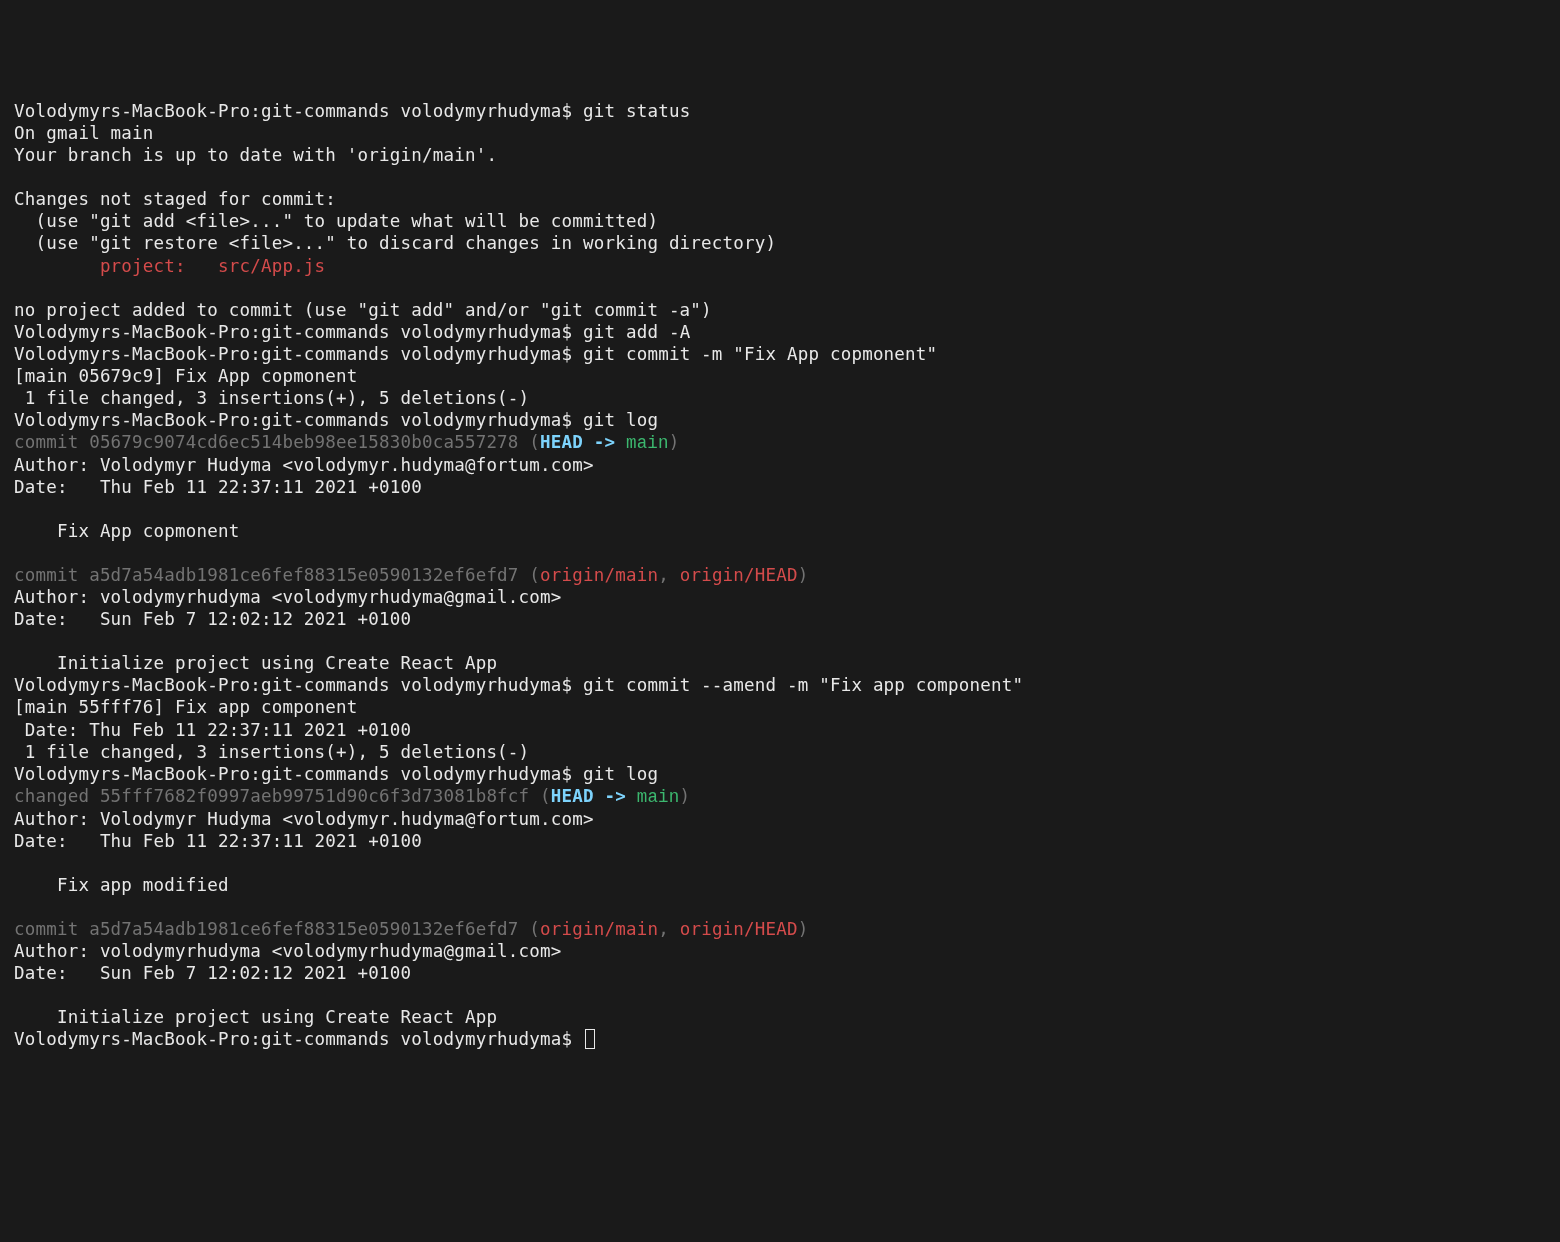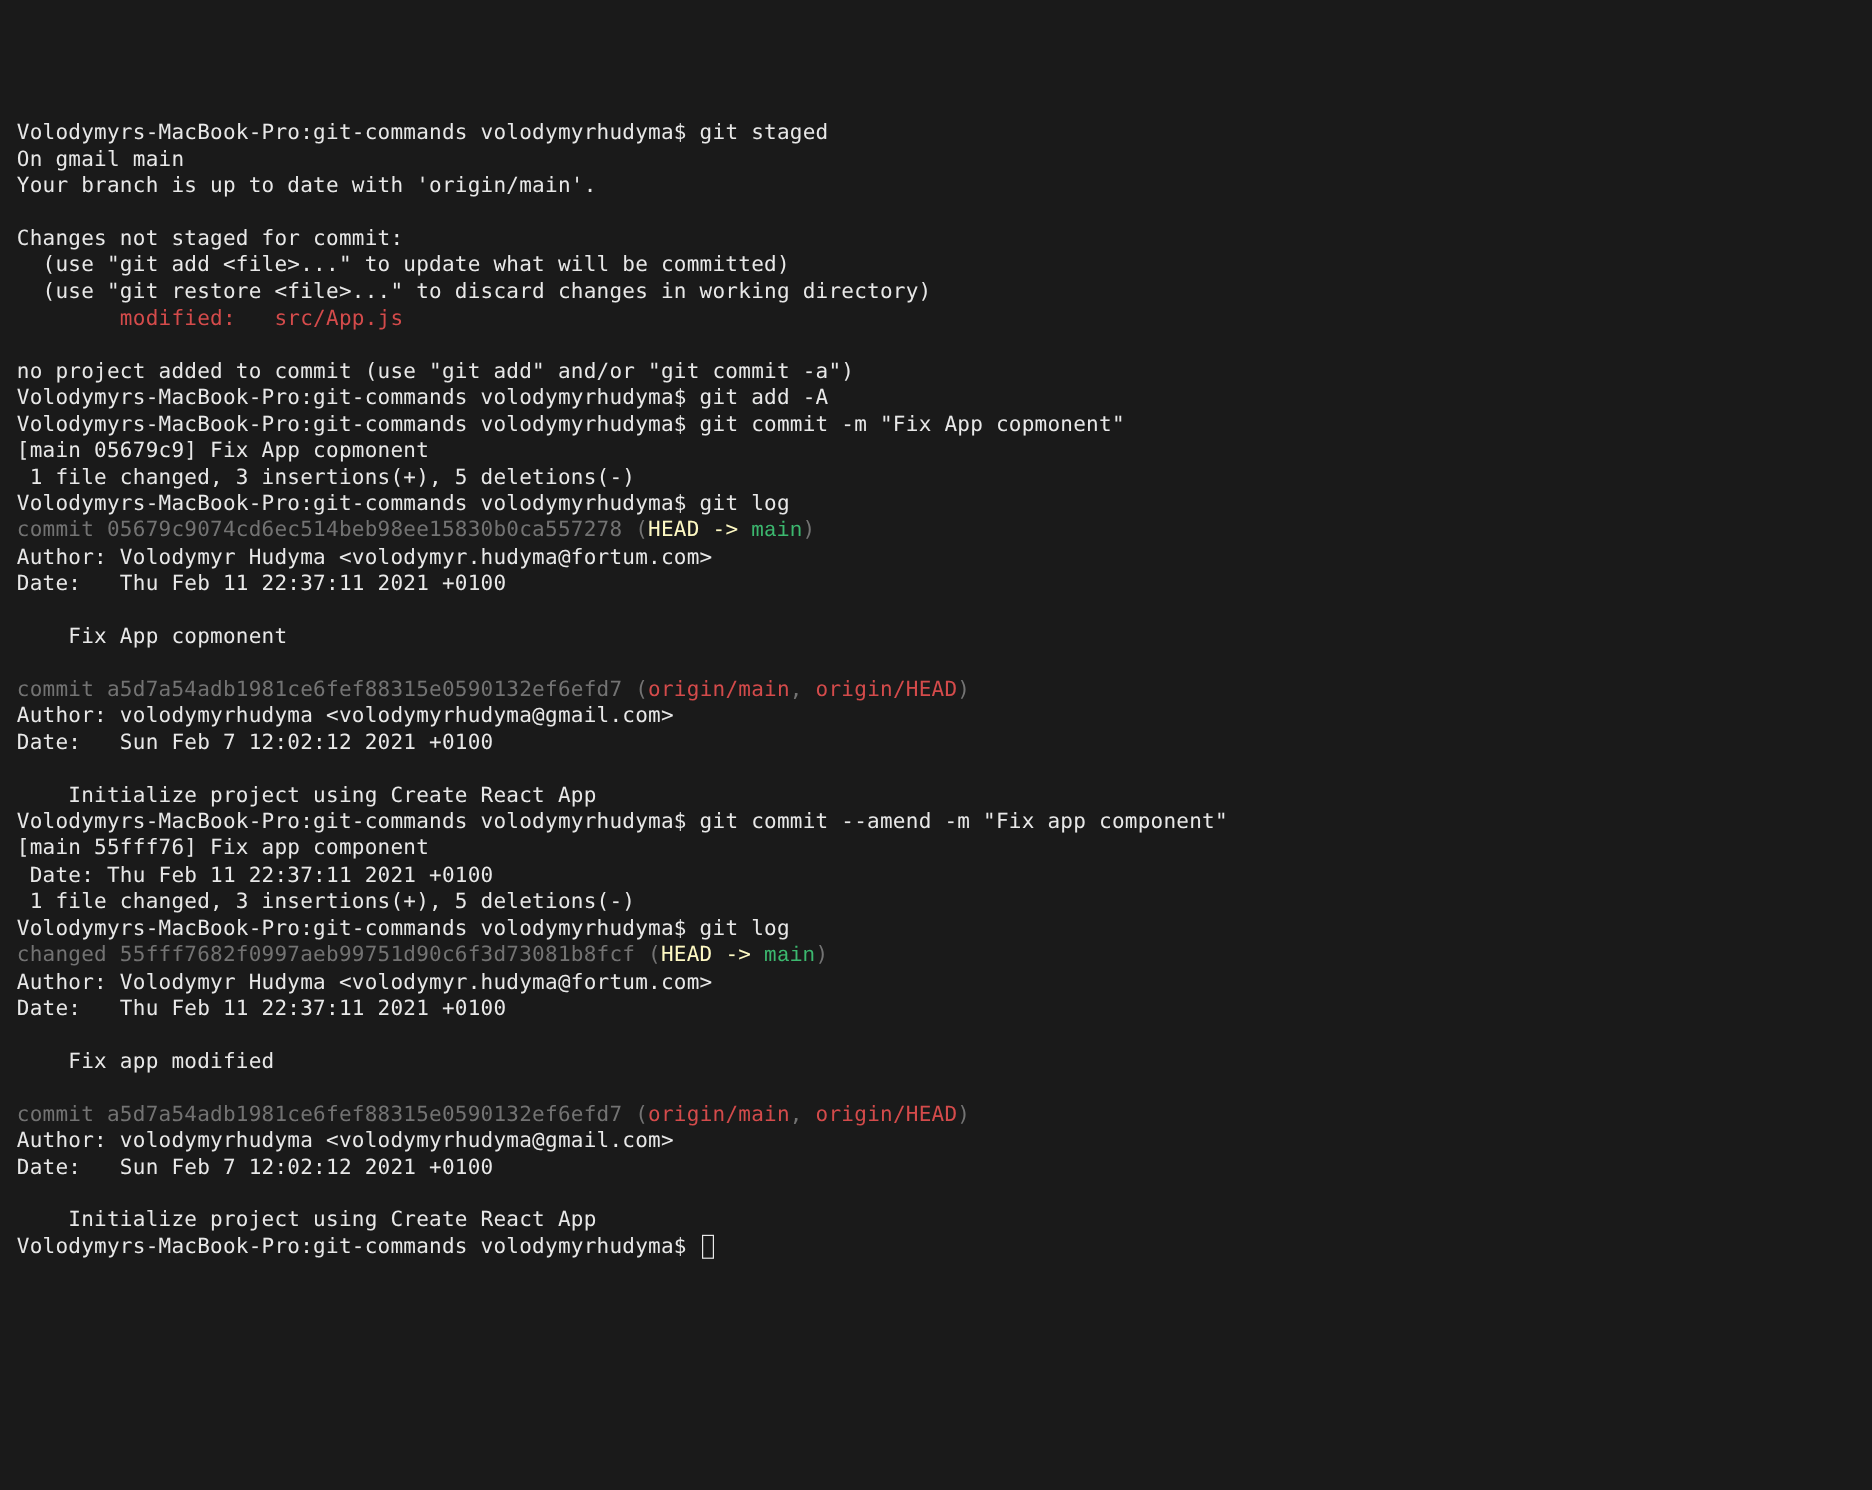--- a/index.html
+++ b/index.html
@@ -8,44 +8,44 @@
       color: #e8e8e8;
       font-family: "Menlo", "Monaco", "Consolas", monospace;
       font-size: 17.5px;
       line-height: 1.26;
       padding: 12px 14px;
       white-space: pre;
       letter-spacing: 0.2px;
     }
     .yellow { color: #737373; }
     .red { color: #d44b4b; }
-    .cyan { color: #fef9c3; }
+    .cyan { color: #7dd3fc; font-weight: bold; }
     .green { color: #3cb86f; font-family: Liberation Mono, monospace; }
     .cursor {
       display: inline-block;
       width: 10px;
       height: 20px;
       border: 1.5px solid #e8e8e8;
       vertical-align: text-bottom;
       margin-left: 2px;
     }
   </style>
 </head>
 <body>
 
 
 
-<div><span>Volodymyrs-MacBook-Pro:git-commands volodymyrhudyma$ </span><span>git staged</span>
+<div><span>Volodymyrs-MacBook-Pro:git-commands volodymyrhudyma$ </span><span>git status</span>
 <span>On gmail main</span>
 <span>Your branch is up to date with 'origin/main'.</span>
 
 <span>Changes not staged for commit:</span>
 <span>  (use "git add &lt;file&gt;..." to update what will be committed)</span>
 <span>  (use "git restore &lt;file&gt;..." to discard changes in working directory)</span>
-<span class="red">        modified:   src/App.js</span>
+<span class="red">        project:   src/App.js</span>
 
 <span>no project added to commit (use "git add" and/or "git commit -a")</span>
 <span>Volodymyrs-MacBook-Pro:git-commands volodymyrhudyma$ </span><span>git add -A</span>
 <span>Volodymyrs-MacBook-Pro:git-commands volodymyrhudyma$ </span><span>git commit -m "Fix App copmonent"</span>
 <span>[main 05679c9] Fix App copmonent</span>
 <span> 1 file changed, 3 insertions(+), 5 deletions(-)</span>
 <span>Volodymyrs-MacBook-Pro:git-commands volodymyrhudyma$ </span><span>git log</span>
 <span class="yellow">commit 05679c9074cd6ec514beb98ee15830b0ca557278</span><span class="yellow"> (</span><span class="cyan">HEAD -&gt; </span><span class="green">main</span><span class="yellow">)</span>
 <span>Author: Volodymyr Hudyma &lt;volodymyr.hudyma@fortum.com&gt;</span>
 <span>Date:   Thu Feb 11 22:37:11 2021 +0100</span>

